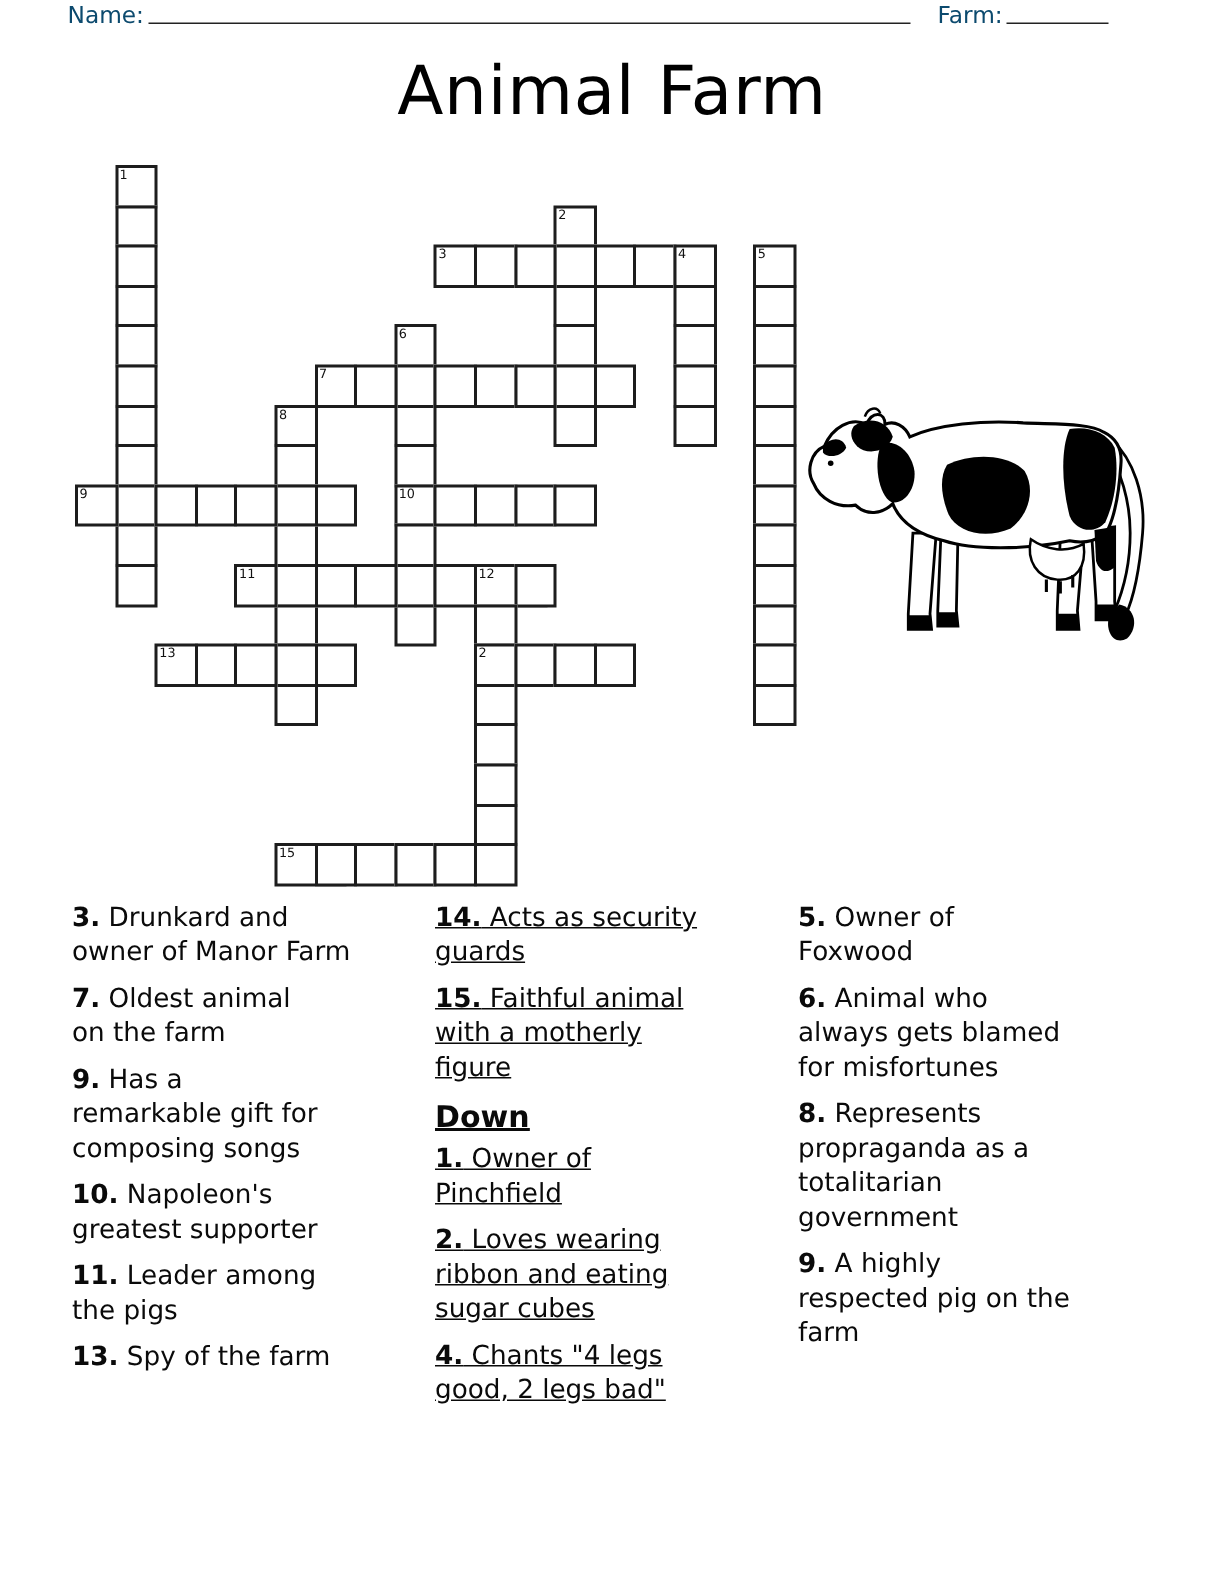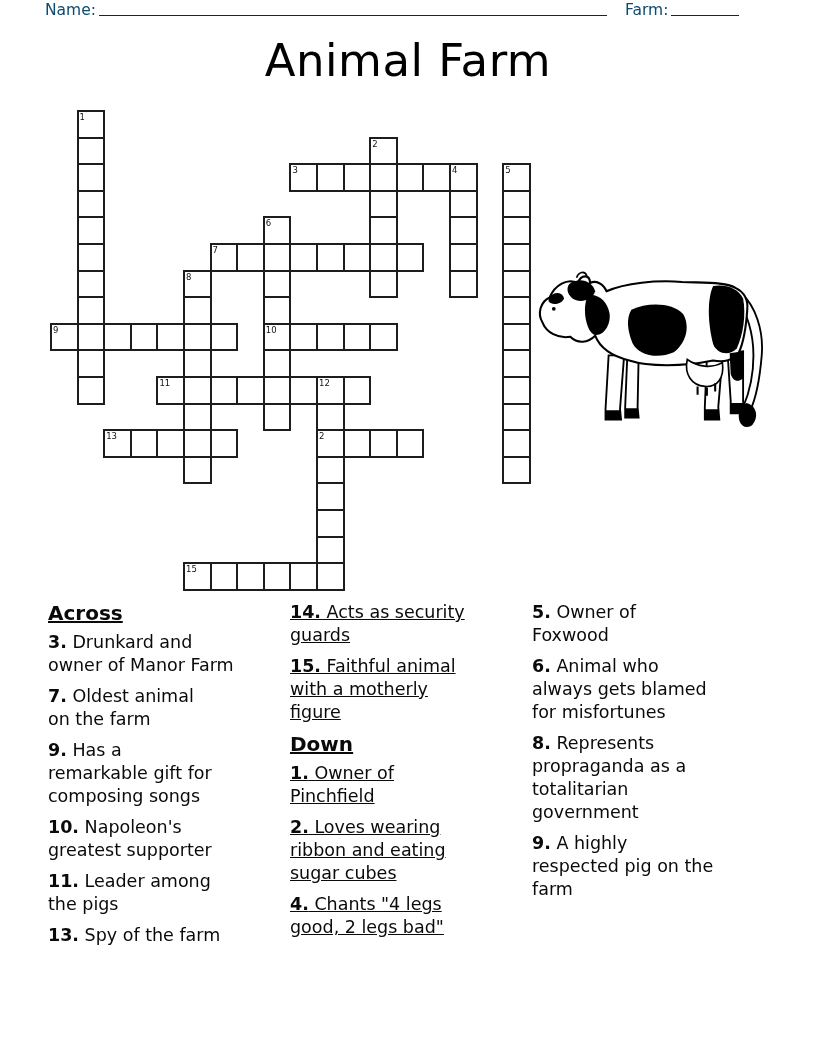--- a/index.html
+++ b/index.html
@@ -212,21 +212,20 @@
     <path d="M177 29 C 189 27, 201 31, 206 41 C 209 57, 206 76, 200 89 C 193 97, 181 95, 177 85 C 172 66, 171 42, 177 29 Z" fill="#000"></path>
     <path d="M193 94 L206 92 L206 118 C 200 123, 196 120, 194 114 Z" fill="#000"></path>
     <path d="M18 40 C 23 34, 31 34, 33 41 C 30 47, 21 48, 18 44 Z" fill="#000"></path>
     <circle cx="23" cy="51" r="1.8" fill="#000"></circle>
     <path d="M45 21 C 47 15, 53 14, 55 19" fill="none" stroke="#000" stroke-width="1.6"></path>
   </svg>
 </div>
 
 <div id="clues">
     <div class="clue-col" style="left: 48px;">
-      <div class="clue-header">Across</div>
       <div class="clue"><b>3.</b> Drunkard and<br>owner of Manor Farm</div>
       <div class="clue"><b>7.</b> Oldest animal<br>on the farm</div>
       <div class="clue"><b>9.</b> Has a<br>remarkable gift for<br>composing songs</div>
       <div class="clue"><b>10.</b> Napoleon's<br>greatest supporter</div>
       <div class="clue"><b>11.</b> Leader among<br>the pigs</div>
       <div class="clue"><b>13.</b> Spy of the farm</div>
     </div>
     <div class="clue-col" style="left: 290px; text-decoration: underline;">
       <div class="clue"><b>14.</b> Acts as security<br>guards</div>
       <div class="clue"><b>15.</b> Faithful animal<br>with a motherly<br>figure</div>

